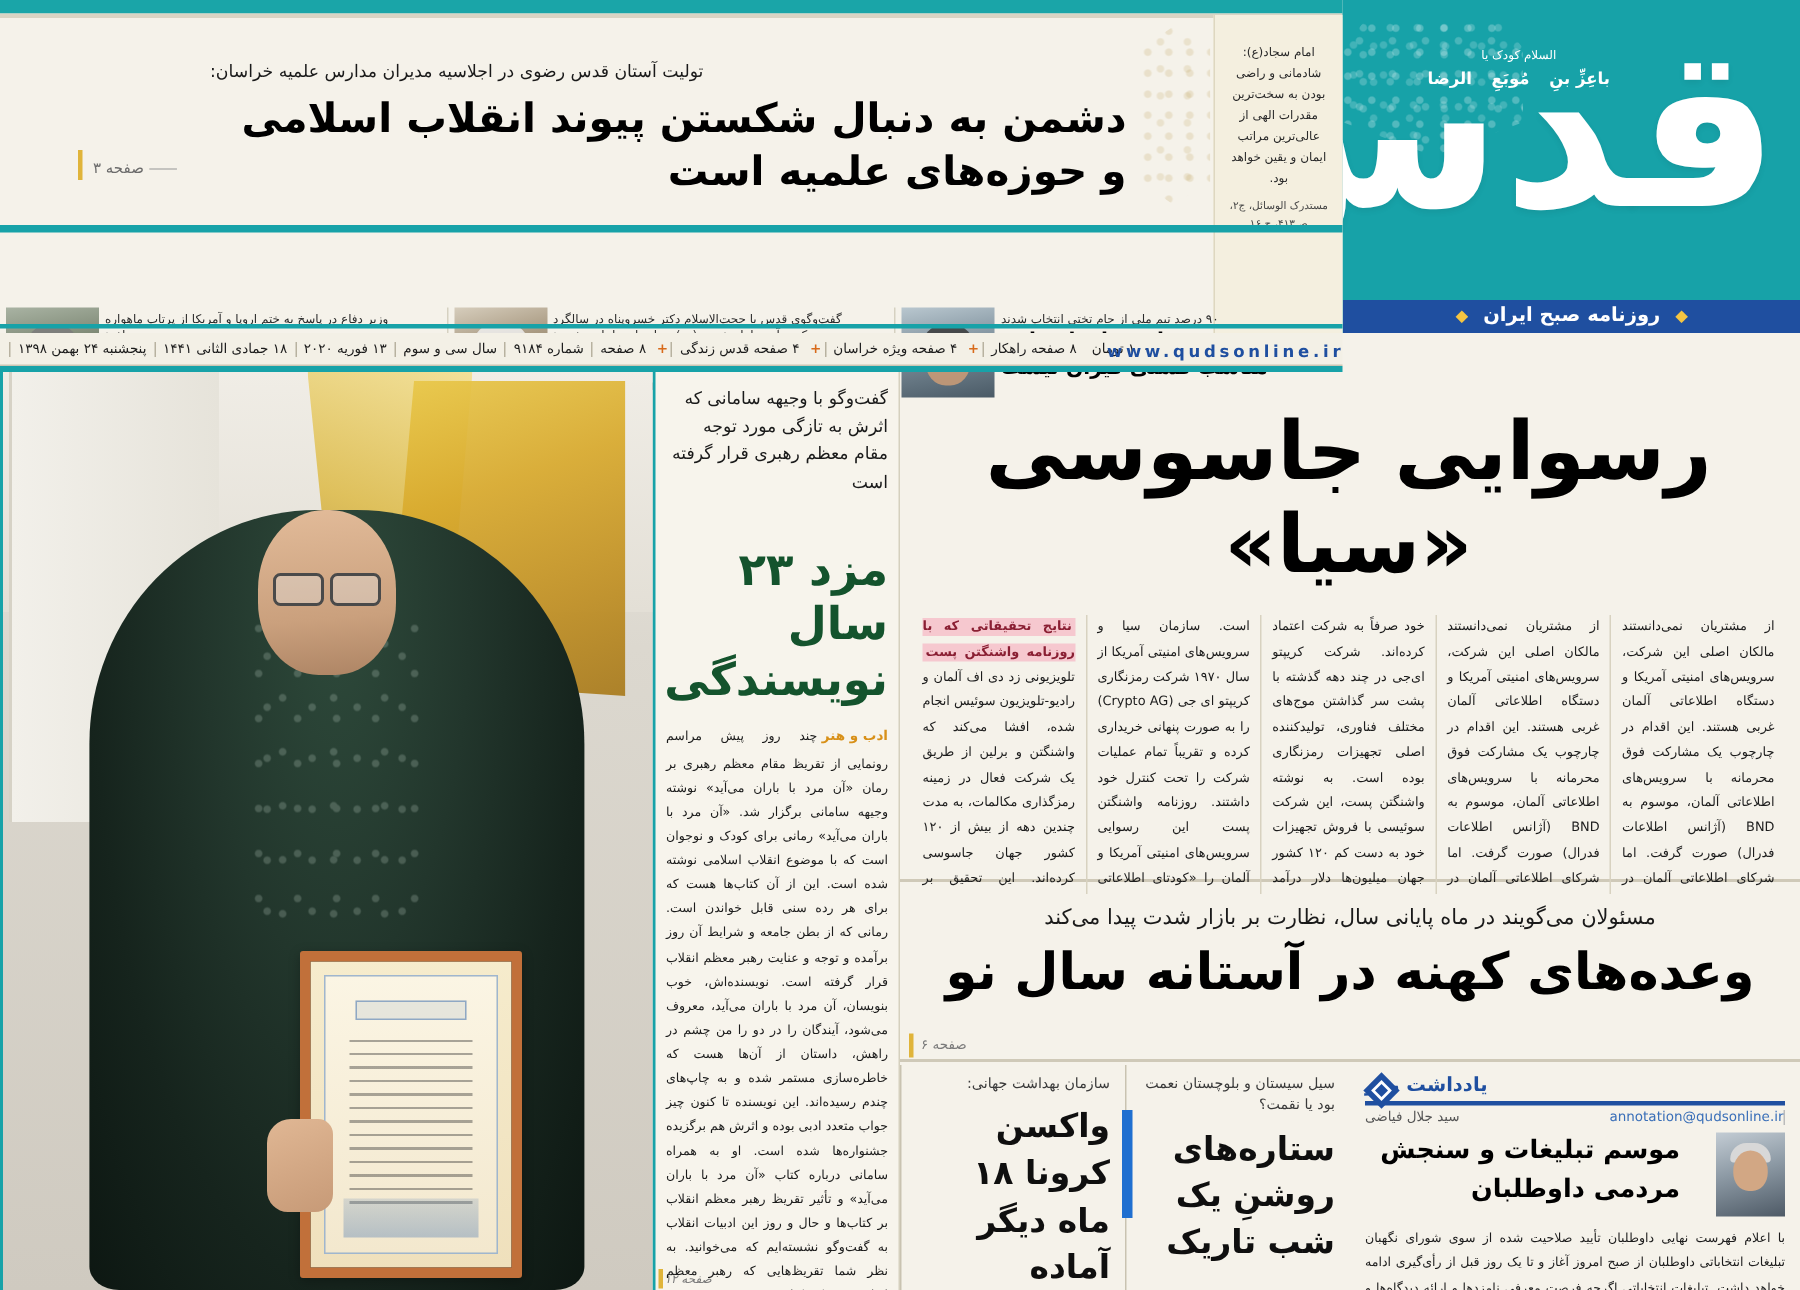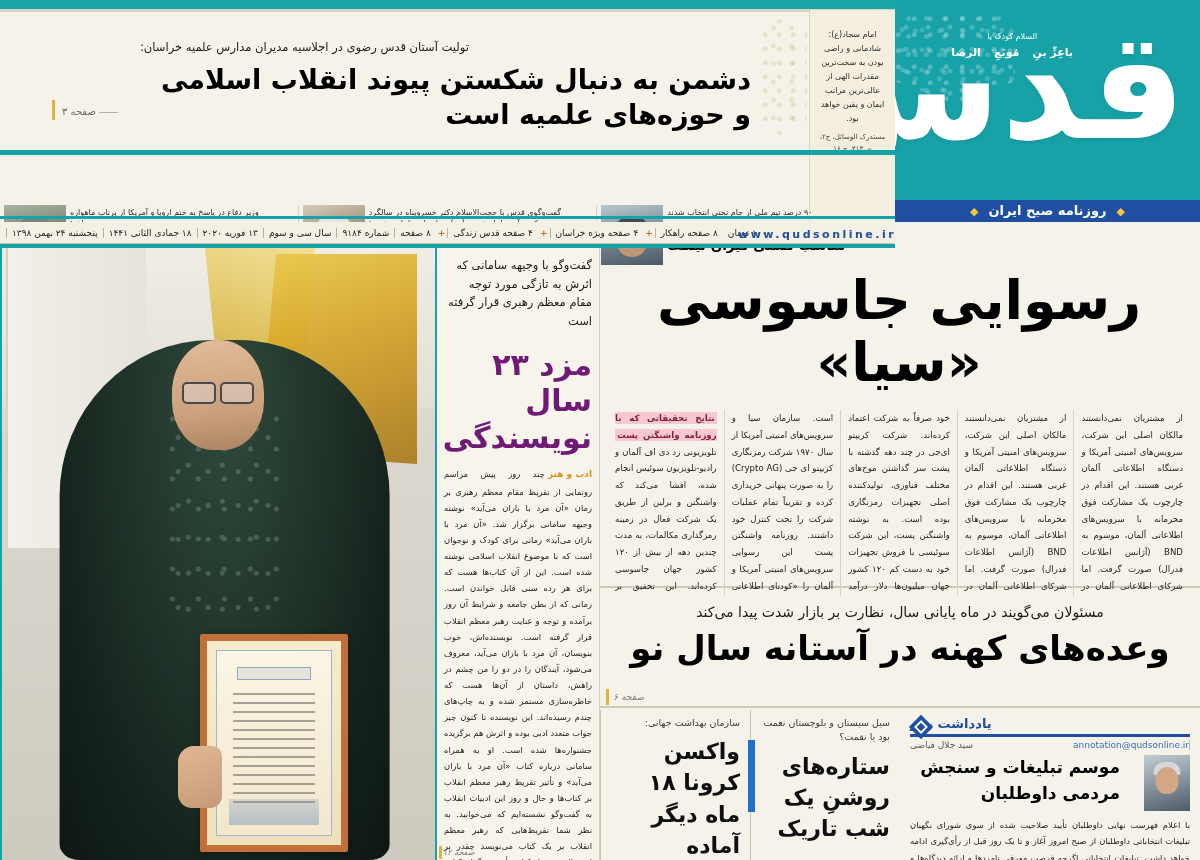--- a/index.html
+++ b/index.html
@@ -286,21 +286,21 @@
     background:linear-gradient(160deg,#e0b794,#c79a77);
   }
   .photo-side-rule { position:absolute; left:0; top:0; width:2px; height:612px; background:#17a2a8; }
 
   .story-col {
     width:165px; height:612px; padding:8px 7px 0 7px;
     border-left:2px solid #17a2a8; border-right:1px solid #d5d0be;
     position:relative; background:#f7f4ec;
   }
   .sc-kicker { font-size:11.5px; line-height:1.62; color:#1a1a1a; text-align:right; }
-  .sc-head { font-size:30px; font-weight:bold; color:#701a75; line-height:1.22; margin-top:16px; text-align:right; letter-spacing:-1px; }
+  .sc-head { font-size:30px; font-weight:bold; color:#14532d; line-height:1.22; margin-top:32px; text-align:right; letter-spacing:-1px; }
   .sc-tag {
     display:inline-block; color:#d89018; font-weight:bold; font-size:9px; margin-left:3px;
   }
   .sc-text { font-size:8.4px; line-height:1.92; color:#1c1c1c; text-align:justify; margin-top:10px; }
   .sc-page { position:absolute; left:6px; bottom:3px; font-size:8px; color:#7a7a7a;font-style:italic; }
   .sc-pbar { position:absolute; left:2px; bottom:1px; width:3px; height:13px; background:#e0b43a; }
 
   .topgap { position:absolute; left:0; top:244px; width:895px; height:4px; background:#17a2a8; }
 </style>
 </head>

